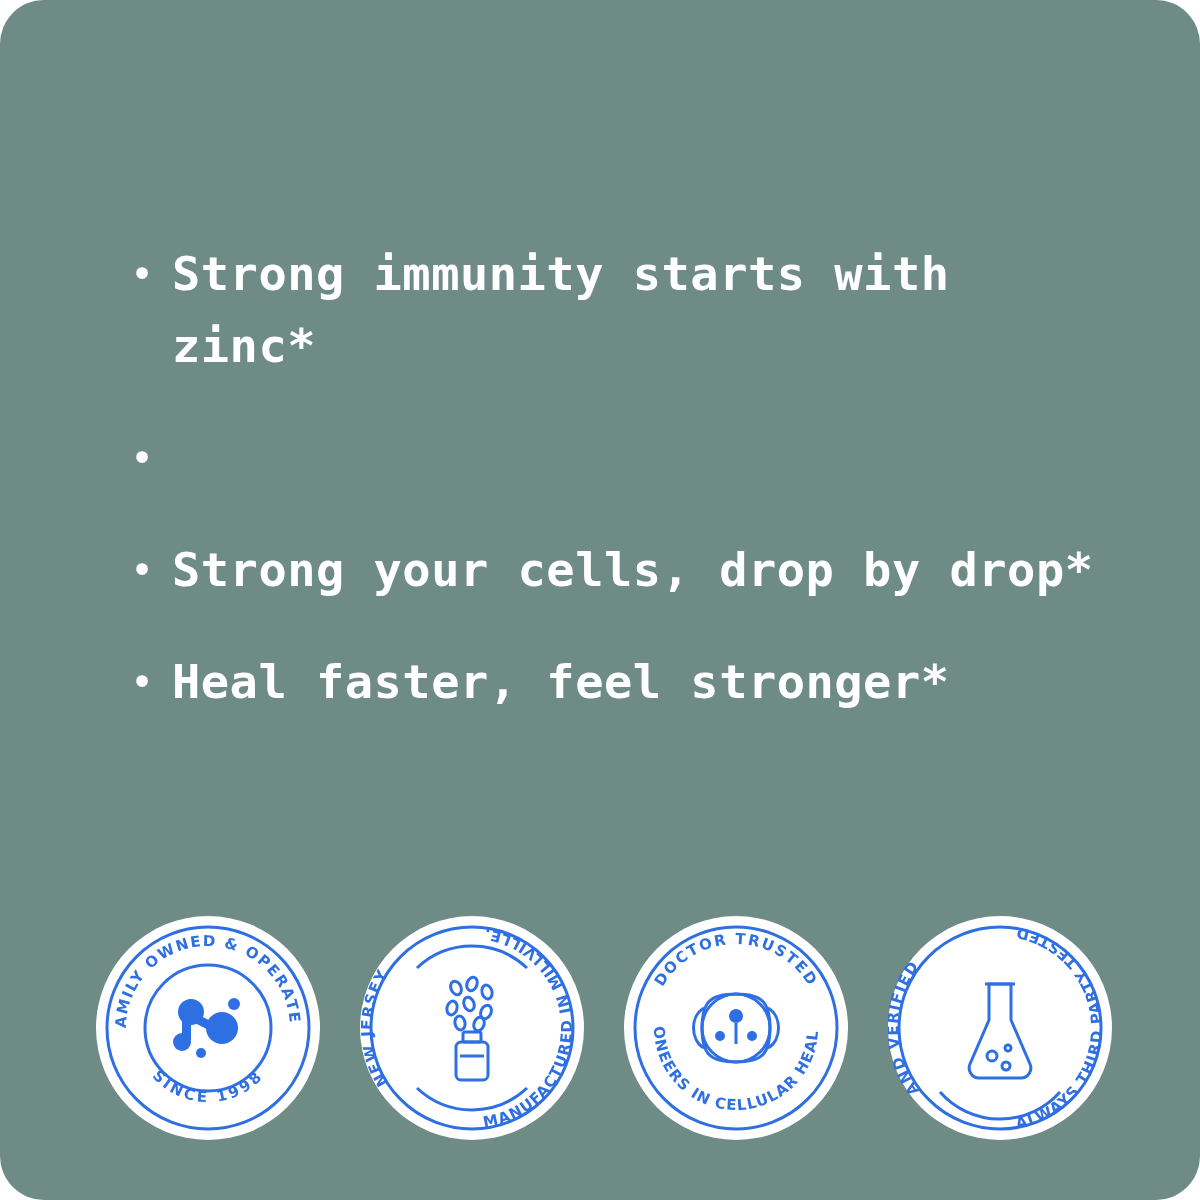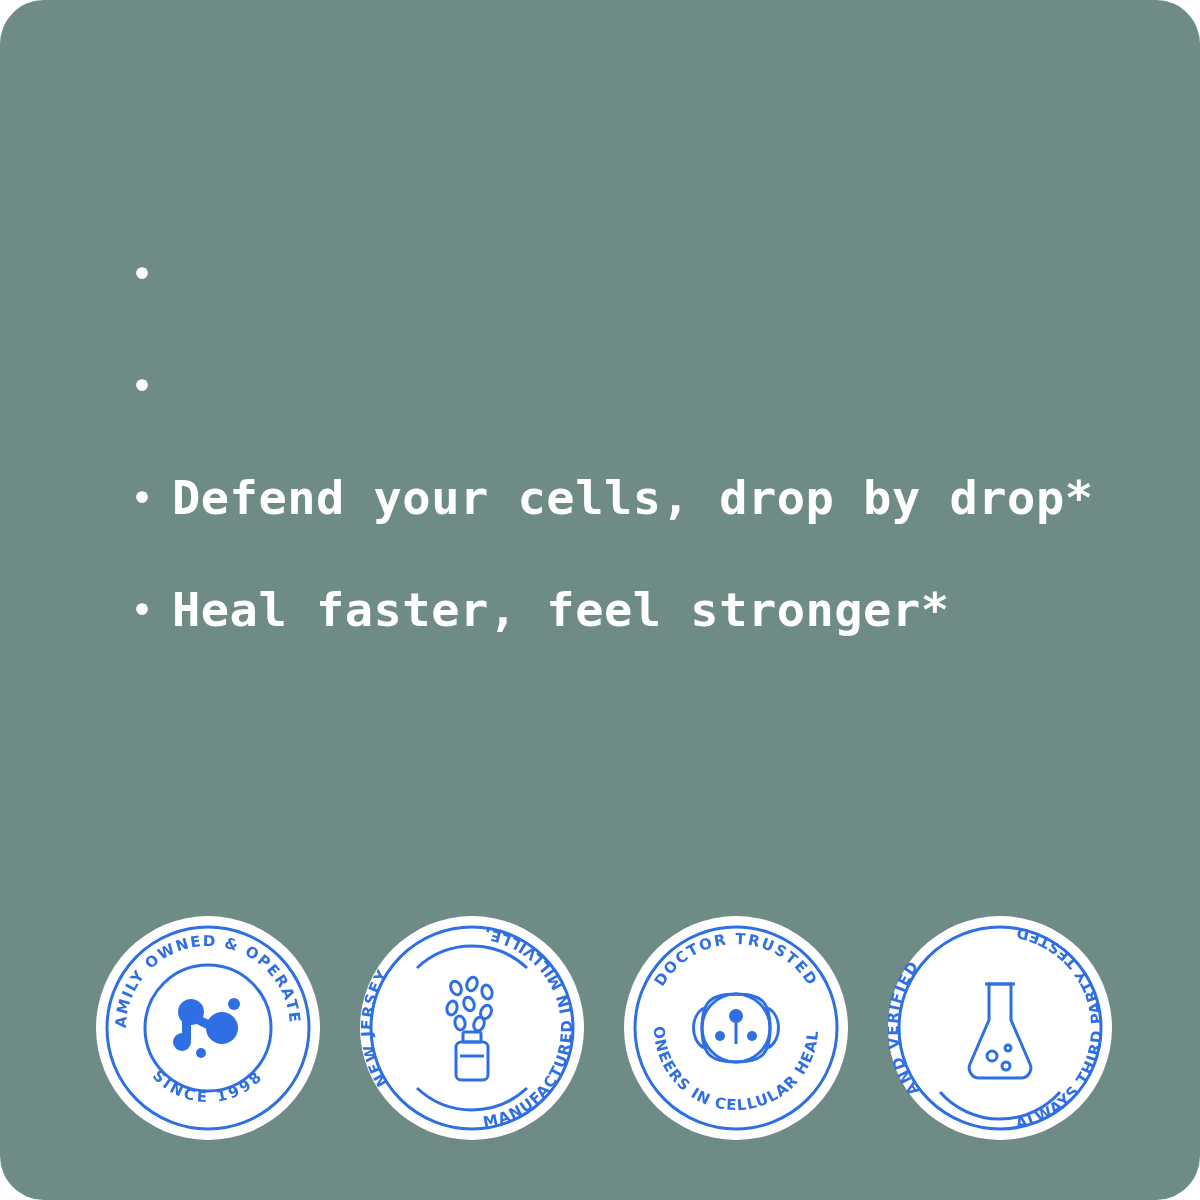--- a/index.html
+++ b/index.html
@@ -77,29 +77,31 @@
 </style>
 </head>
 <body>
 
 <div class="card">
 
   <div class="benefits">
 
     <div class="benefit-row">
       <span class="bullet">•</span>
-    </div>
-
-    <div class="benefit-row">
-      <span class="bullet">•</span>
-    </div>
-
-    <div class="benefit-row">
-      <span class="bullet">•</span>
-      <span class="benefit-text">Defend your cells, drop by drop*</span>
+      <span class="benefit-text">Strong immunity starts with
+zinc*</span>
+    </div>
+
+    <div class="benefit-row">
+      <span class="bullet">•</span>
+    </div>
+
+    <div class="benefit-row">
+      <span class="bullet">•</span>
+      <span class="benefit-text">Strong your cells, drop by drop*</span>
     </div>
 
     <div class="benefit-row">
       <span class="bullet">•</span>
       <span class="benefit-text">Heal faster, feel stronger*</span>
     </div>
 
   </div>
 
   <div class="badges">

